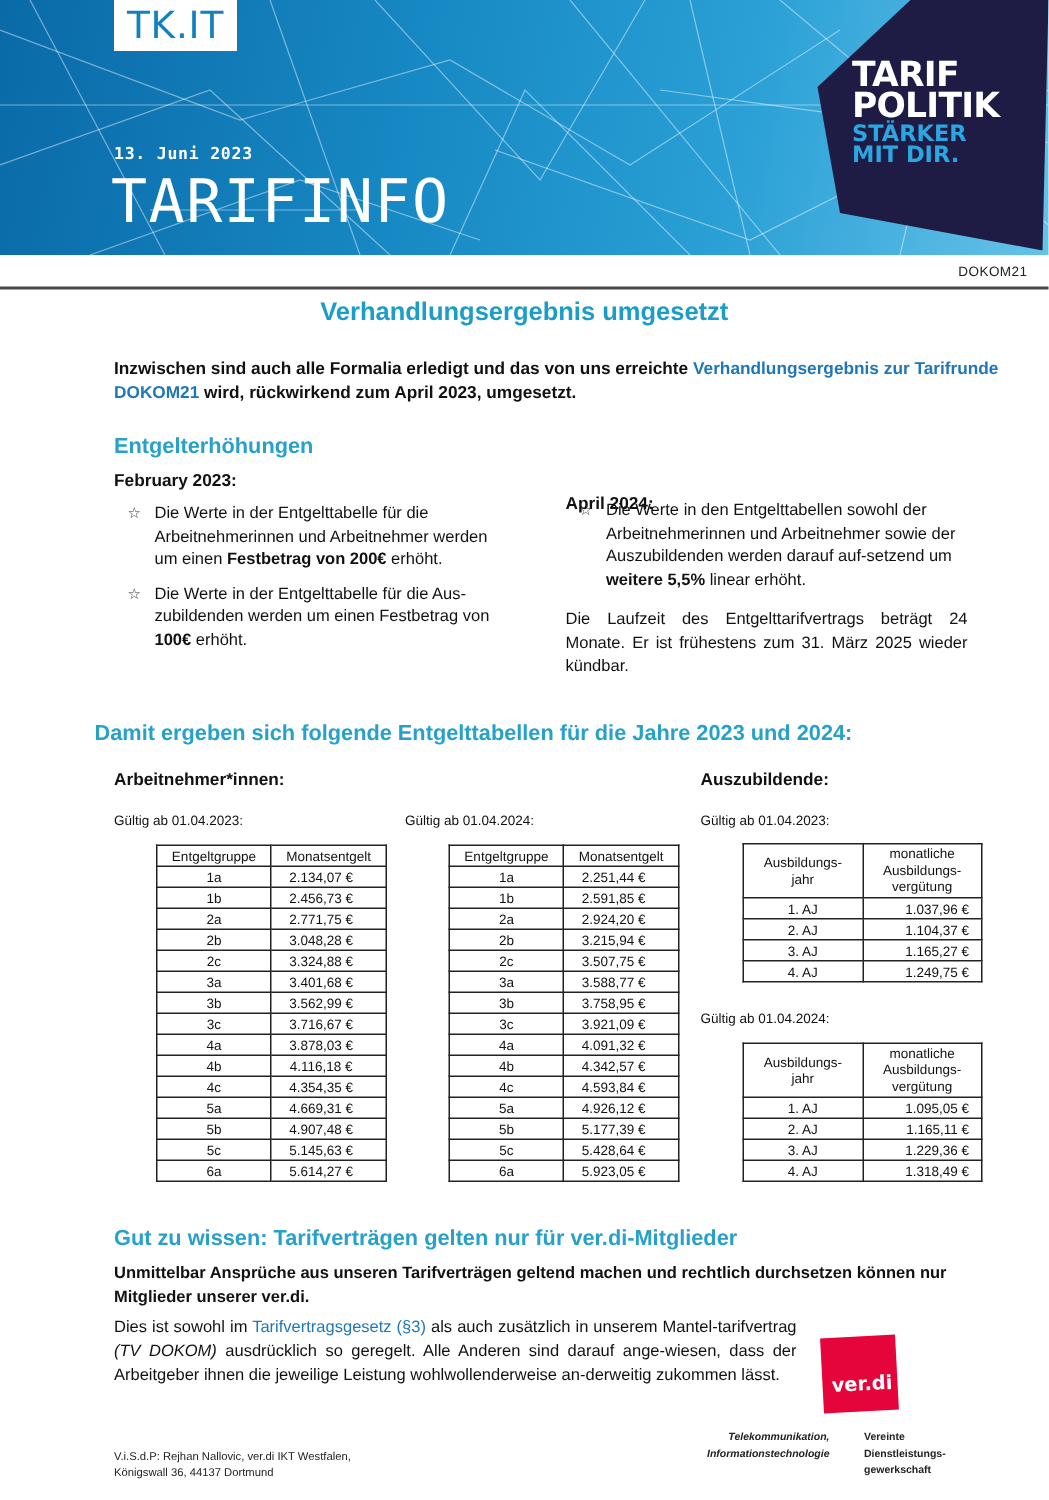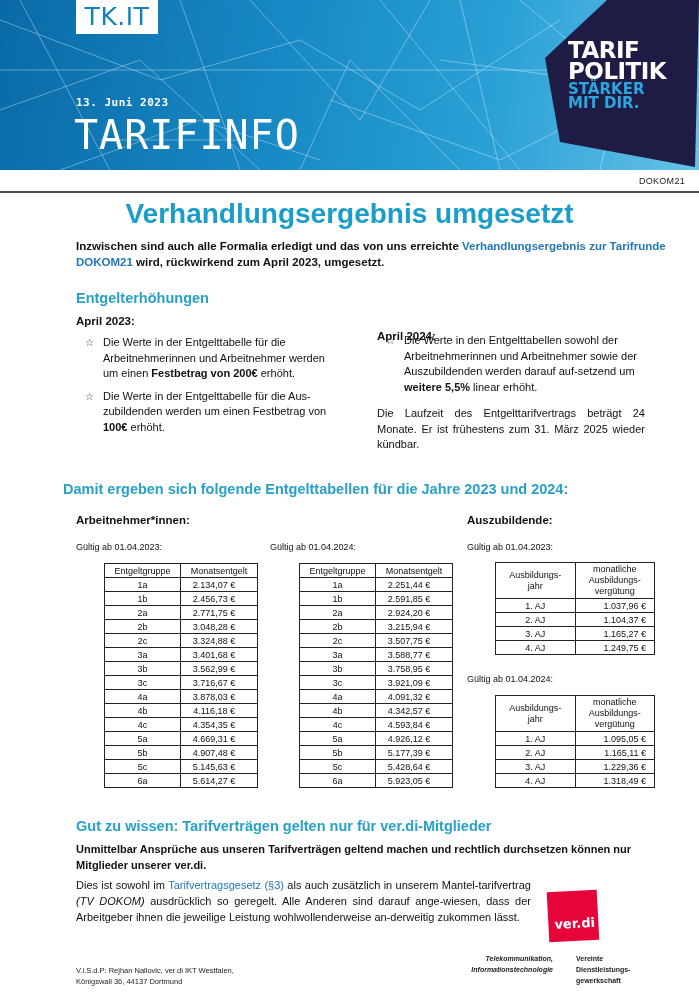--- a/index.html
+++ b/index.html
@@ -28,21 +28,21 @@
   }
   .badge { position: absolute; left: 543px; top: 0; width: 156px; height: 167px; }
   .badge-text { position: absolute; left: 568px; top: 40px; }
   .badge-text .t1 { color: #fff; font-weight: bold; font-size: 23px; line-height: 21px; font-family: "DejaVu Sans", sans-serif; letter-spacing: -0.5px; }
   .badge-text .t2 { color: #2aa6e0; font-weight: bold; font-size: 15px; line-height: 13px; font-family: "DejaVu Sans", sans-serif; margin-top: 1px; }
   .doc-code { position: absolute; right: 14px; top: 176px; font-size: 9px; color: #222; letter-spacing: 0.3px; }
   .rule { position: absolute; left: 0; top: 191px; width: 699px; height: 2px; background: #4a4a4a; }
 
   .title {
     position: absolute; left: 0; width: 699px; top: 198px; text-align: center;
-    color: #1b9dc9; font-weight: bold; font-size: 28px;
+    color: #1b9dc9; font-weight: bold; font-size: 17px;
   }
   .intro { position: absolute; left: 76px; top: 238px; width: 590px; font-size: 11.5px; font-weight: bold; line-height: 16px; }
   .link { color: #1f77b8; }
   .h2 { position: absolute; color: #27a1c9; font-weight: bold; font-size: 14.5px; }
   .h3 { position: absolute; font-weight: bold; font-size: 11.5px; }
   .bullets { position: absolute; font-size: 11px; line-height: 15.5px; margin: 0; padding: 0; list-style: none; }
   .bullets li { position: relative; padding-left: 27px; margin-bottom: 7px; }
   .bullets li .star { position: absolute; left: 9px; top: 0; font-size: 10px; color: #333; }
   .para { position: absolute; font-size: 11px; line-height: 15.5px; text-align: justify; }
   .small-label { position: absolute; font-size: 9px; color: #111; }
@@ -101,21 +101,21 @@
 </div>
 <div class="doc-code">DOKOM21</div>
 <div class="rule"></div>
 
 <div class="title">Verhandlungsergebnis umgesetzt</div>
 <div class="intro">
   <span>Inzwischen sind auch alle Formalia erledigt und das von uns erreichte </span><span class="link">Verhandlungsergebnis zur Tarifrunde DOKOM21</span><span> wird, rückwirkend zum April 2023, umgesetzt.</span>
 </div>
 
 <div class="h2" style="left:76px; top:290px;">Entgelterhöhungen</div>
-<div class="h3" style="left:76px; top:315px;">April 2023:</div>
+<div class="h3" style="left:76px; top:315px;">February 2023:</div>
 <ul class="bullets" style="left:76px; top:335px; width:260px;">
   <li><span class="star">☆</span><span>Die Werte in der Entgelttabelle für die Arbeitnehmerinnen und Arbeitnehmer werden um einen </span><b>Festbetrag von 200€</b><span> erhöht.</span></li>
   <li><span class="star">☆</span><span>Die Werte in der Entgelttabelle für die Aus-zubildenden werden um einen Festbetrag von </span><b>100€</b><span> erhöht.</span></li>
 </ul>
 
 <div class="h3" style="left:377px; top:330px;">April 2024:</div>
 <ul class="bullets" style="left:377px; top:333px; width:275px;">
   <li><span class="star">☆</span><span>Die Werte in den Entgelttabellen sowohl der Arbeitnehmerinnen und Arbeitnehmer sowie der Auszubildenden werden darauf auf-setzend um </span><b>weitere 5,5%</b><span> linear erhöht.</span></li>
 </ul>
 <div class="para" style="left:377px; top:406px; width:268px;">Die Laufzeit des Entgelttarifvertrags beträgt 24 Monate. Er ist frühestens zum 31. März 2025 wieder kündbar.</div>

